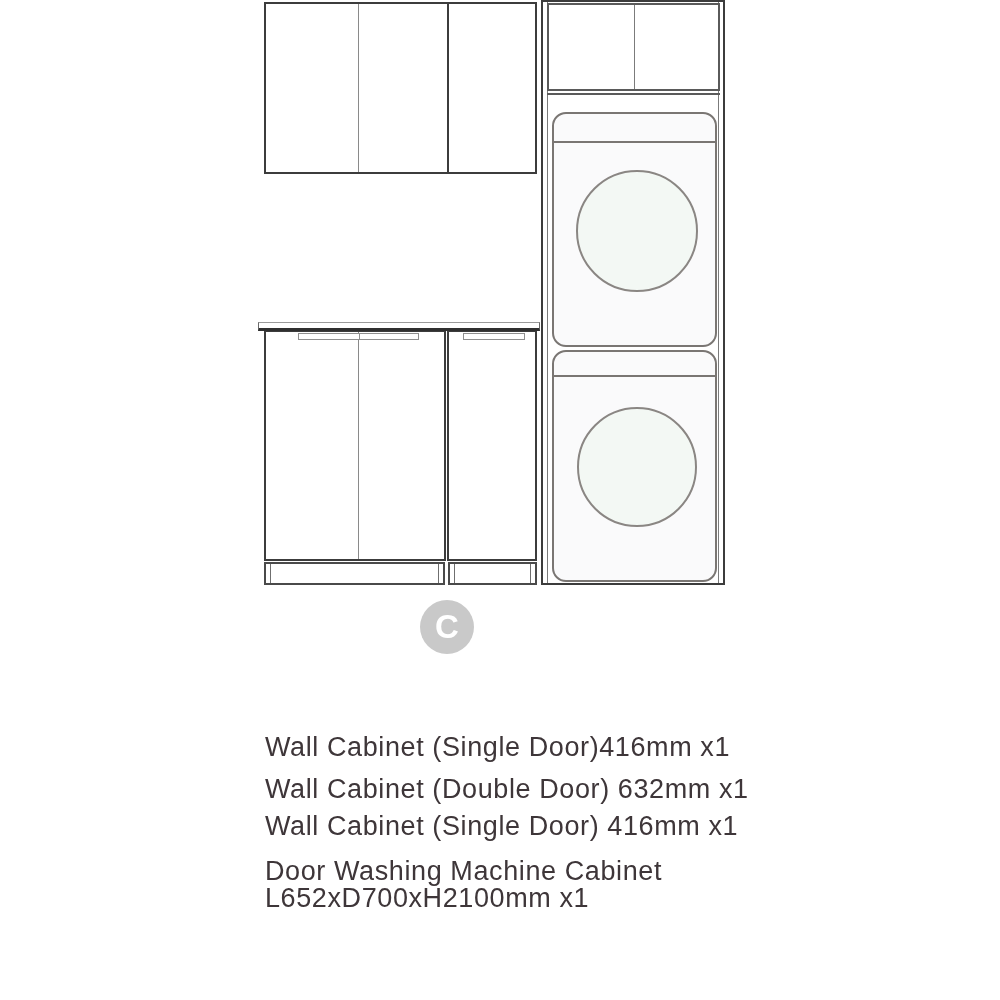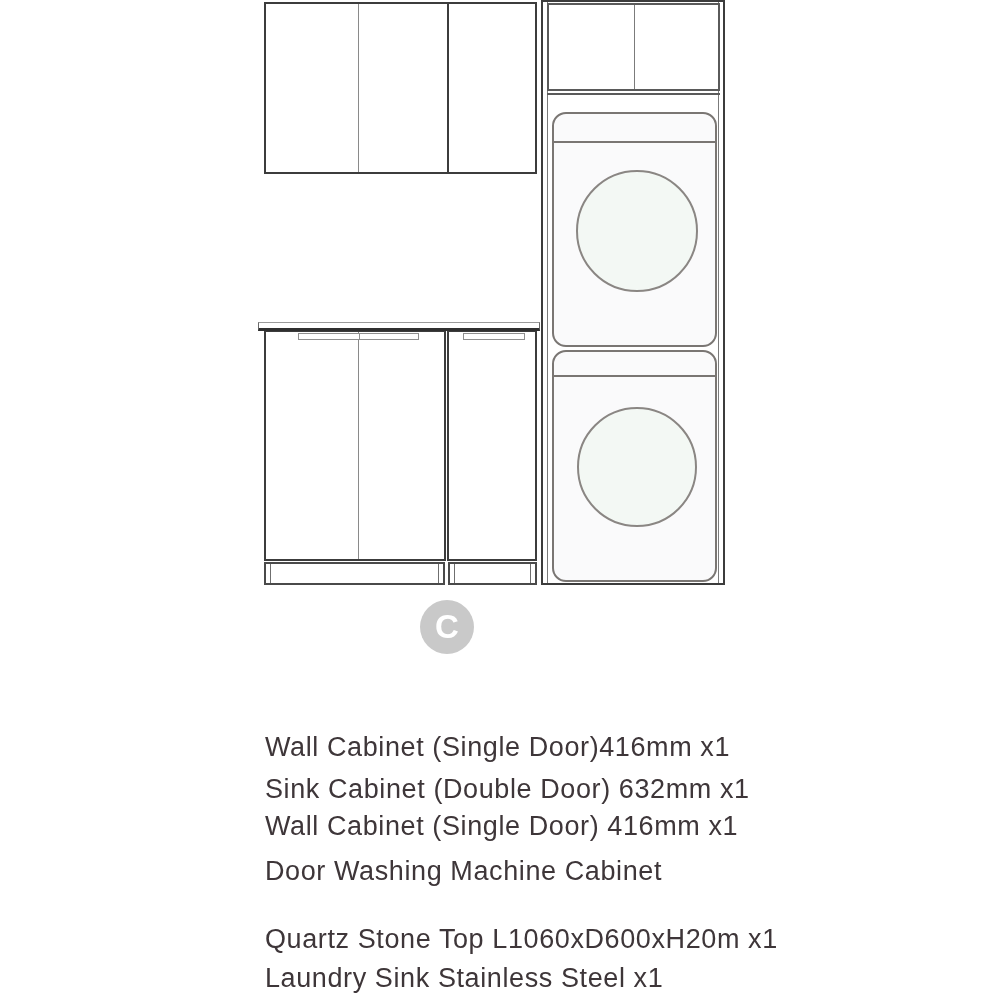--- a/index.html
+++ b/index.html
@@ -113,19 +113,18 @@
   <div class="abs washer washer-bottom">
     <div class="panel-line"></div>
     <div class="drum"></div>
   </div>
 
   <div class="abs badge">
     <span>C</span>
   </div>
 
   <div class="pl pl-2">Wall Cabinet (Single Door)416mm x1</div>
-  <div class="pl pl-3">Sink Cabinet (Double Door) 632mm x1</div>
+  <div class="pl pl-3">Wall Cabinet (Double Door) 632mm x1</div>
   <div class="pl pl-4">Wall Cabinet (Single Door) 416mm x1</div>
   <div class="pl pl-5">Door Washing Machine Cabinet</div>
-  <div class="pl pl-7">Quartz Stone Top L1060xD600xH20m x1</div>
-  <div class="pl pl-8">Laundry Sink Stainless Steel x1</div>
+  <div class="pl pl-6">L652xD700xH2100mm x1</div>
 
 </div>
 
 </body></html>

